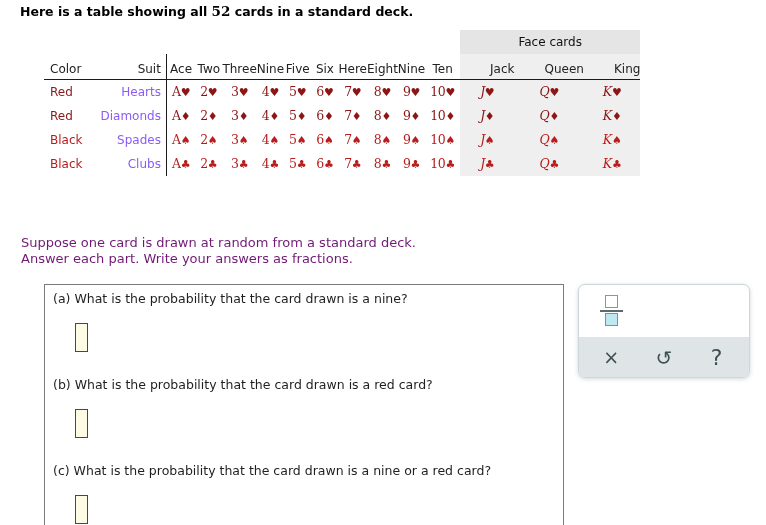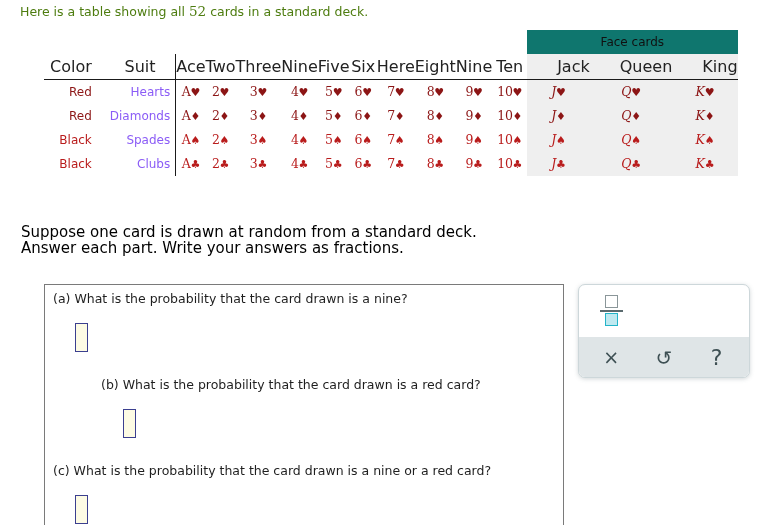--- a/index.html
+++ b/index.html
@@ -16,22 +16,23 @@
     color: #1a1a1a;
     -webkit-font-smoothing: antialiased;
   }
 
   
   .intro {
     position: absolute;
     left: 20px;
     top: 3px;
     font-size: 12.5px;
-    color: #4d7c0f;
+    color: #000000;
     white-space: nowrap;
+    font-weight: bold;
   }
   .intro .mathnum {
     font-family: "DejaVu Serif", "Liberation Serif", serif;
     font-size: 13.5px;
     font-style: normal;
   }
 
   
   .deck-wrap {
     position: absolute;
@@ -44,57 +45,58 @@
   }
   table.deck td, table.deck th {
     padding: 0;
     font-weight: normal;
     white-space: nowrap;
   }
 
   
   .facehdr-blank { }
   .facehdr-cell {
-    background: #0f766e;
+    background: #e5e5e5;
     font-weight: bold;
     font-size: 12px;
     text-align: center;
     height: 24px;
     vertical-align: middle;
     color: #111;
   }
 
   
   .colhdr {
     height: 22px;
     vertical-align: bottom;
     padding-bottom: 3px !important;
     text-align: center;
-    font-size: 16px;
+    font-size: 12px;
     color: #222;
     border-bottom: 1.6px solid #1a1a1a;
   }
   .colhdr.face { background: #efefef; padding-left: 30px; }
   .hdr-color {
     font-weight: bold;
     text-align: left;
     padding-left: 6px !important;
     padding-right: 18px !important;
   }
   .hdr-suit {
     font-weight: bold;
+    text-align: right;
     padding-right: 5px !important;
     border-right: 1.4px solid #1a1a1a;
   }
 
   
   tbody tr { height: 24px; }
   td.c-color {
     font-weight: bold;
-    text-align: right;
+    text-align: left;
     font-size: 12px;
     padding-left: 6px !important;
     padding-right: 18px !important;
   }
   td.c-suit {
     text-align: right;
     font-size: 12px;
     padding-right: 5px !important;
     border-right: 1.4px solid #1a1a1a;
     color: #8b5cf6;
@@ -109,24 +111,24 @@
   }
   td.card.face { background: #efefef; font-style: italic; }
   .red  { color: #8c1515; }
   .black{ color: #b91c1c; }
   .pip { font-family: "DejaVu Sans", "Liberation Sans", sans-serif; font-style: normal; font-size: 11px; }
 
   
   .prompt {
     position: absolute;
     left: 21px;
-    top: 224px;
-    font-size: 15px;
+    top: 235px;
+    font-size: 13px;
     line-height: 16px;
-    color: #000000;
+    color: #701a75;
   }
 
   
   .qpanel {
     position: absolute;
     left: 44px;
     top: 284px;
     width: 520px;
     height: 272px;
     border: 1px solid #7a7a7a;
@@ -314,21 +316,21 @@
 <div class="prompt">
   <div>Suppose one card is drawn at random from a standard deck.</div>
   <div>Answer each part. Write your answers as fractions.</div>
 </div>
 
 <div class="qpanel" id="qpanel">
     <div class="qitem" style="top: 6px;">
       <div class="qtext">(a) What is the probability that the card drawn is a nine?</div>
       <div class="ansbox"></div>
     </div>
-    <div class="qitem" style="top: 92px; margin-left: 48px;">
+    <div class="qitem" style="top: 92px;">
       <div class="qtext">(b) What is the probability that the card drawn is a red card?</div>
       <div class="ansbox"></div>
     </div>
     <div class="qitem" style="top: 178px;">
       <div class="qtext">(c) What is the probability that the card drawn is a nine or a red card?</div>
       <div class="ansbox"></div>
     </div>
   </div>
 
 <div class="tool">

